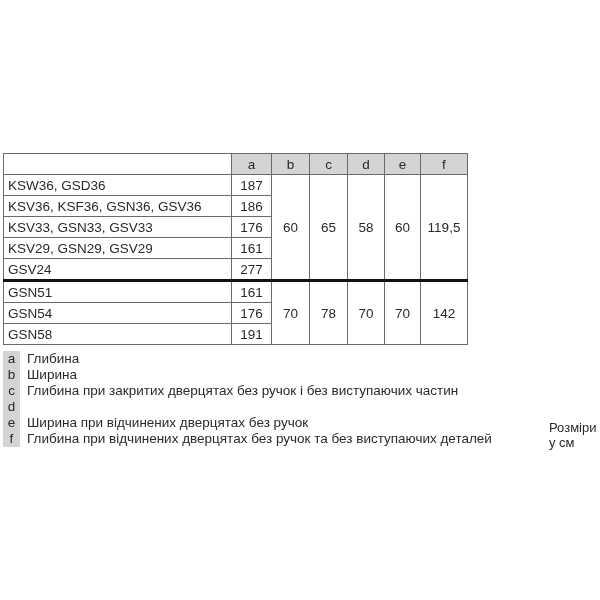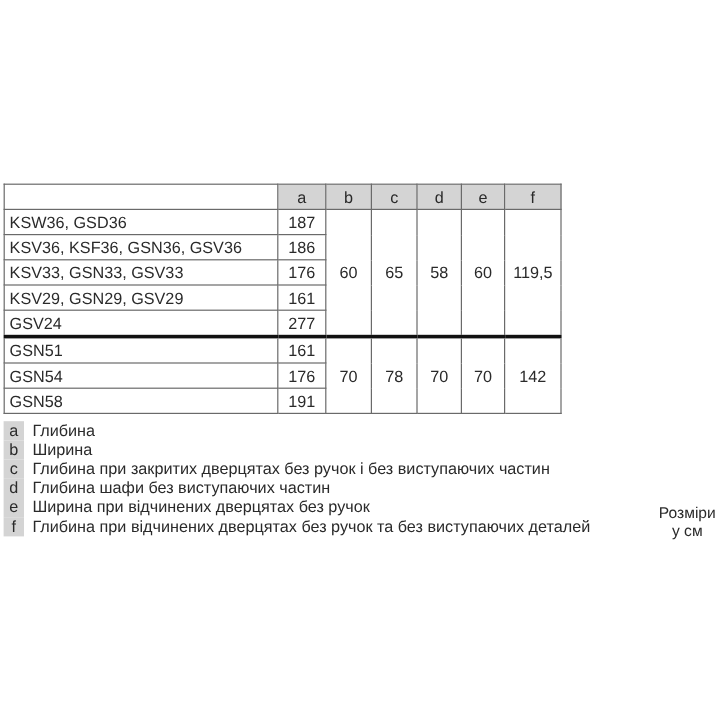--- a/index.html
+++ b/index.html
@@ -13,21 +13,21 @@
   #dims td.model { text-align:left; padding-left:4px; width:223px; }
   #dims td.num { text-align:center;margin-top:15px; }
   #dims td.merged { text-align:center; vertical-align:middle;margin-top:32px; }
   #dims tr.sep td { border-top:3px solid #111; }
   .c-a { width:39px; } .c-b { width:37px; } .c-c { width:37px; }
   .c-d { width:36px; } .c-e { width:35px; } .c-f { width:46px; }
   #legend { position:absolute; left:3px; top:351px; font-size:13.5px; }
   .leg-row { display:flex; height:16px; line-height:16px; }
   .leg-key { width:17px; background:#d4d4d4; text-align:center; }
   .leg-text { padding-left:7px; white-space:nowrap; }
-  #units { position:absolute; left:549px; top:420px; font-size:13px; text-align:center; line-height:15px; }
+  #units { position:absolute; left:549px; top:420px; font-size:13px; line-height:15px; }
 </style>
 </head>
 <body>
 
 <table id="dims">
   <thead>
     <tr>
       <th class="blank"></th>
       <th class="c-a">a</th>
       <th class="c-b">b</th>
@@ -91,21 +91,20 @@
   <div class="leg-row">
     <span class="leg-key">b</span>
     <span class="leg-text">Ширина</span>
   </div>
   <div class="leg-row">
     <span class="leg-key">c</span>
     <span class="leg-text">Глибина при закритих дверцятах без ручок і без виступаючих частин</span>
   </div>
   <div class="leg-row">
     <span class="leg-key">d</span>
-    <span class="leg-text">Глибина шафи без виступаючих частин</span>
   </div>
   <div class="leg-row">
     <span class="leg-key">e</span>
     <span class="leg-text">Ширина при відчинених дверцятах без ручок</span>
   </div>
   <div class="leg-row">
     <span class="leg-key">f</span>
     <span class="leg-text">Глибина при відчинених дверцятах без ручок та без виступаючих деталей</span>
   </div>
 </div>

